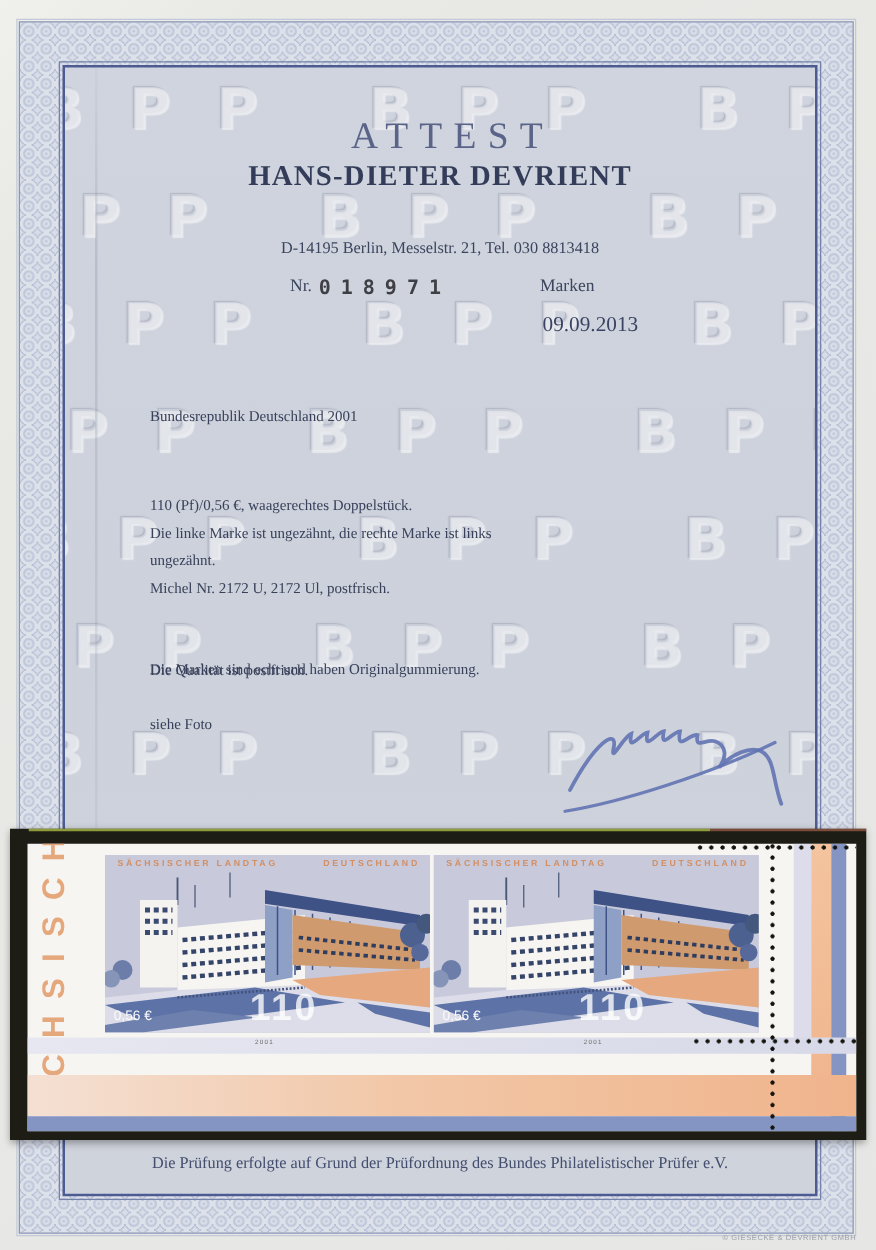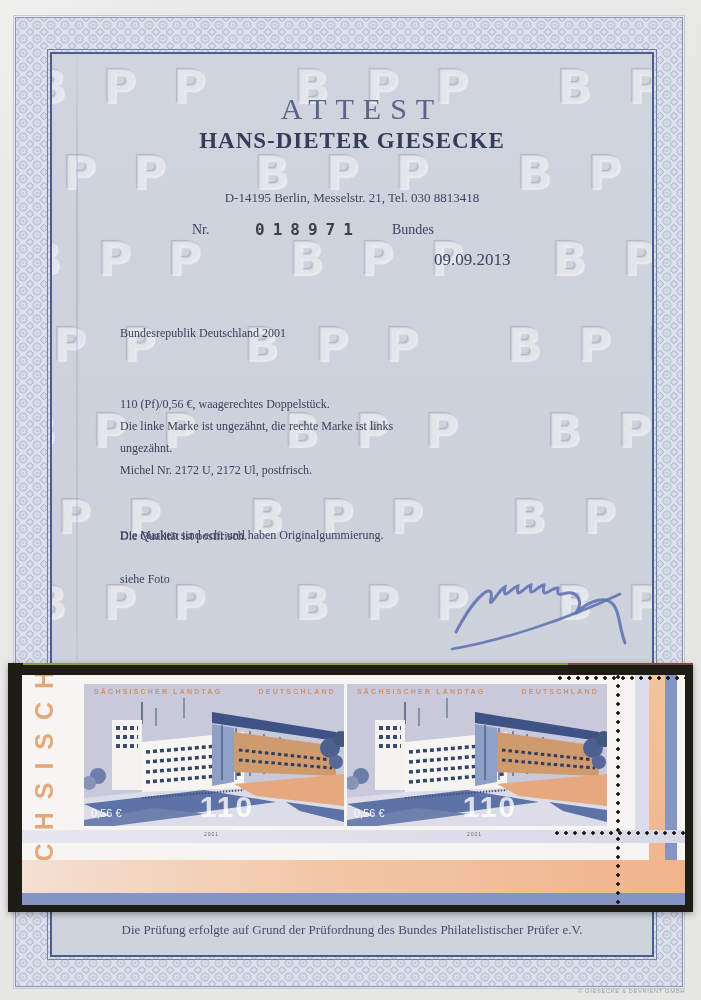--- a/index.html
+++ b/index.html
@@ -41,21 +41,21 @@
     background:linear-gradient(180deg, rgba(130,140,160,0) 0%, rgba(130,140,160,0.30) 30%, rgba(130,140,160,0.12) 100%);
   }
   
   .ctext { position:absolute; left:0; right:0; text-align:center; color:#3c455e; }
   .title { top:38px; font-size:30px; letter-spacing:9px; color:#5a6488;margin-left:20px; }
   .name  { top:74px; font-size:23px; font-weight:bold; letter-spacing:1px; color:#333c58; }
   .role  { top:104px; font-size:13px; }
   .assoc { top:120px; font-size:13px; }
   .addr  { top:136px; font-size:13px; }
   
-  .lbl { position:absolute; font-size:14px; color:#3c455e; }
+  .lbl { position:absolute; font-size:14px; color:#3c455e;margin-left:40px; }
   .nr-label { left:140px; top:168px; }
   .nr-value {
     position:absolute; left:203px; top:166px;
     font-family:"DejaVu Sans Mono", monospace; font-size:16px; font-weight:600;
     letter-spacing:8px; color:#3f4046;
   }
   .datum-label { left:340px; top:168px; }
   .datum-value { position:absolute; left:382px; top:196px; font-size:17px; color:#3a4462; }
   
   .bline { position:absolute; left:68px; font-size:12px; color:#39415a; white-space:nowrap; }
@@ -138,26 +138,26 @@
       <div class="wm-row" style="left:-20px; top:6px">BPP BPP BPP BPP BPP BPP</div>
       <div class="wm-row" style="left:-60px; top:92px">BPP BPP BPP BPP BPP BPP</div>
       <div class="wm-row" style="left:-25px; top:178px">BPP BPP BPP BPP BPP BPP</div>
       <div class="wm-row" style="left:-70px; top:264px">BPP BPP BPP BPP BPP BPP</div>
       <div class="wm-row" style="left:-30px; top:350px">BPP BPP BPP BPP BPP BPP</div>
       <div class="wm-row" style="left:-65px; top:436px">BPP BPP BPP BPP BPP BPP</div>
       <div class="wm-row" style="left:-20px; top:522px">BPP BPP BPP BPP BPP BPP</div>
     </div>
 
     <div class="ctext title">ATTEST</div>
-    <div class="ctext name">HANS-DIETER GIESECKE</div>
+    <div class="ctext name">HANS-DIETER DEVRIENT</div>
     <div class="ctext addr">D-14195 Berlin, Messelstr. 21, Tel. 030 8813418</div>
 
     <div class="lbl nr-label">Nr.</div>
     <div class="nr-value">018971</div>
-    <div class="lbl datum-label">Bundes</div>
+    <div class="lbl datum-label">Marken</div>
     <div class="datum-value">09.09.2013</div>
 
     <div class="bline" style="top:272px">Bundesrepublik Deutschland 2001</div>
     <div class="bline" style="top:343px">110 (Pf)/0,56 €, waagerechtes Doppelstück.</div>
     <div class="bline" style="top:365px">Die linke Marke ist ungezähnt, die rechte Marke ist links</div>
     <div class="bline" style="top:387px">ungezähnt.</div>
     <div class="bline" style="top:409px">Michel Nr. 2172 U, 2172 Ul, postfrisch.</div>
     <div class="bline" style="top:474px">Die Marken sind echt und haben Originalgummierung.</div>
     <div class="bline" style="top:475px">Die Qualität ist postfrisch.</div>
     <div class="bline" style="top:518px">siehe Foto</div>

